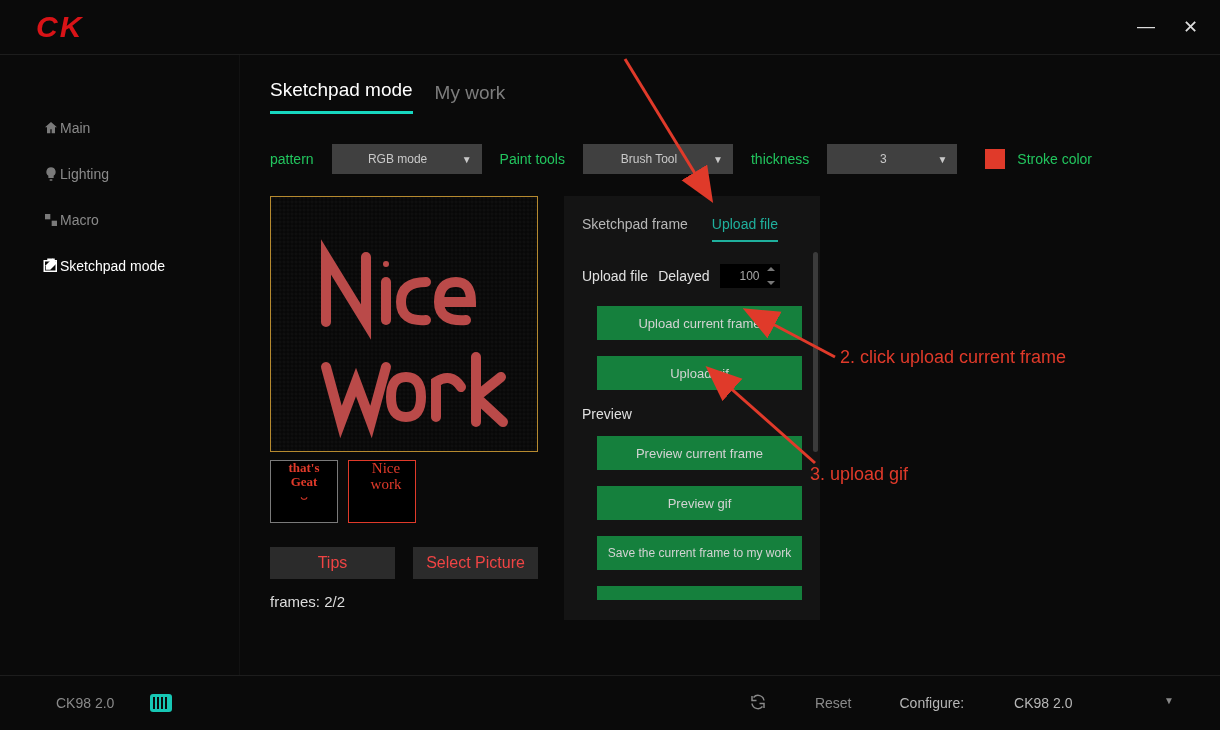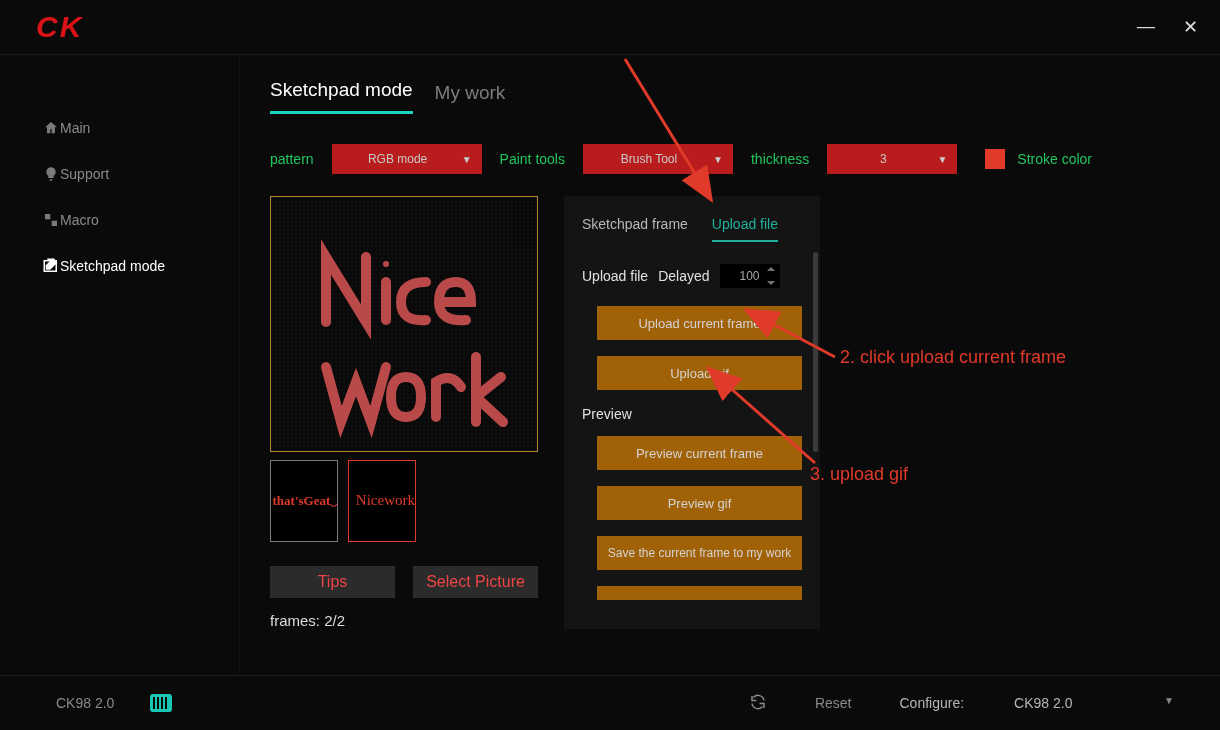--- a/index.html
+++ b/index.html
@@ -17,47 +17,47 @@
   .nav-item .icon{width:18px;height:18px;display:inline-flex;align-items:center;justify-content:center;color:#7a7a7a;font-size:16px}
   .nav-item.active .icon{color:#fff}
   
   .content{flex:1;padding:24px 0 0 30px;position:relative}
   .tabs{display:flex;gap:22px;align-items:flex-end;margin-bottom:30px}
   .tab{font-size:19px;color:#7d7d7d;padding-bottom:10px;cursor:pointer}
   .tab.active{color:#fff;border-bottom:3px solid #17d7c0}
   
   .row{display:flex;align-items:center;gap:18px;margin-bottom:22px;color:#dedede}
   .lbl{font-size:14px;color:#22c55e}
-  .select{background:#b91c1c;height:30px;min-width:150px;display:flex;align-items:center;justify-content:center;position:relative;font-size:12px;color:#c9c9c9;padding:0 28px 0 10px;cursor:pointer}
+  .select{background:#404040;height:30px;min-width:150px;display:flex;align-items:center;justify-content:center;position:relative;font-size:12px;color:#c9c9c9;padding:0 28px 0 10px;cursor:pointer}
   .select .caret{position:absolute;right:10px;top:50%;transform:translateY(-50%);font-size:10px}
   .swatch{width:20px;height:20px;background:#e03a2a;display:inline-block;margin-right:12px}
   
   .work{display:flex;gap:26px}
   .canvas-col{width:268px}
   .canvas{width:268px;height:256px;background:repeating-linear-gradient(0deg,#3d3d3d 0 2px,#2c2c2c 2px 4px),repeating-linear-gradient(90deg,#3d3d3d 0 2px,#2c2c2c 2px 4px);border:1px solid #b68a2f;position:relative;overflow:hidden;background-blend-mode:multiply}
   .thumbs{display:flex;gap:10px;margin-top:8px}
-  .thumb{width:68px;height:82px;background:#000;border:1px solid #7a7a7a;display:flex;align-items:center;justify-content:flex-end;font-family:"Comic Sans MS",cursive;line-height:1.05;cursor:pointer}
+  .thumb{width:68px;height:63px;background:#000;border:1px solid #7a7a7a;display:flex;align-items:center;justify-content:flex-start;flex-direction:column;font-family:"Comic Sans MS",cursive;line-height:1.05;cursor:pointer}
   .thumb.active{border-color:#e03a2a}
   .thumb.t1{color:#e03a2a;font-size:13px;font-weight:600;}
   .thumb.t2{color:#e03a2a;font-size:15px;padding-left:8px;}
   .btns-under{display:flex;gap:18px;margin-top:24px}
   .btn{background:#2b2b2b;color:#ef4444;display:flex;align-items:center;justify-content:center;height:32px;cursor:pointer;font-size:16px}
   .btn.small{width:130px}
   .frames-label{margin-top:14px;color:#dcdcdc;font-size:15px}
   
   .panel{width:256px;background:#141414;padding:20px 4px 20px 18px;position:relative}
   .scroll-indicator{position:absolute;right:2px;top:56px;width:5px;height:200px;background:#3b3b3b;border-radius:3px}
   .panel-tabs{display:flex;gap:24px;margin-bottom:22px}
   .ptab{font-size:14px;color:#b7b7b7;padding-bottom:8px;cursor:pointer}
   .ptab.active{color:#1fb09d;border-bottom:2px solid #1fb09d}
   .inline{display:flex;align-items:center;gap:10px;margin-bottom:18px;color:#e0e0e0}
   .spin{background:#000000;width:60px;height:24px;display:flex;align-items:center;justify-content:center;color:#a7a7a7;position:relative;font-size:12px}
   .spin::after{content:'';position:absolute;right:5px;top:3px;width:0;height:0;border-left:4px solid transparent;border-right:4px solid transparent;border-bottom:4px solid #777}
   .spin::before{content:'';position:absolute;right:5px;bottom:3px;width:0;height:0;border-left:4px solid transparent;border-right:4px solid transparent;border-top:4px solid #777}
-  .pbtn{background:#a16207;color:#d3d3d3;height:34px;display:flex;align-items:center;justify-content:center;margin:0 14px 16px 15px;cursor:pointer;font-size:13px}
+  .pbtn{background:#15803d;color:#d3d3d3;height:34px;display:flex;align-items:center;justify-content:center;margin:0 14px 16px 15px;cursor:pointer;font-size:13px}
   .psection{color:#e0e0e0;margin:6px 0 14px 0;font-size:14px}
   
   .bottombar{height:55px;border-top:1px solid #1d1d1d;display:flex;align-items:center;justify-content:space-between;padding:0 46px 0 56px;color:#8a8a8a;font-size:14px}
   .bottom-left{display:flex;align-items:center;gap:36px}
   .bottom-right{display:flex;align-items:center;gap:48px}
   .kb-icon{width:22px;height:18px;background:#17c7b4;border-radius:3px;position:relative}
   .kb-icon::before{content:'';position:absolute;left:3px;right:3px;top:3px;bottom:3px;background:repeating-linear-gradient(90deg,#0a0a0a 0 2px,transparent 2px 4px)}
   .cfg-select{display:flex;gap:50px;color:#b7b7b7}
   .cfg-select .val{min-width:100px}
   .cfg-select .car{font-size:10px;color:#888}
@@ -86,21 +86,21 @@
           </svg>
       </span>
       <span>Main</span>
     </div>
     <div class="nav-item">
       <span class="icon">
         <svg width="16" height="16" viewBox="0 0 24 24" fill="currentColor">
             <path d="M12 2a7 7 0 00-4 12.7V18h8v-3.3A7 7 0 0012 2zM10 20h4v2h-4z"></path>
           </svg>
       </span>
-      <span>Support</span>
+      <span>Lighting</span>
     </div>
     <div class="nav-item">
       <span class="icon">
         <svg width="16" height="16" viewBox="0 0 24 24" fill="currentColor">
             <rect x="3" y="3" width="8" height="8"></rect>
             <rect x="13" y="13" width="8" height="8"></rect>
           </svg>
       </span>
       <span>Macro</span>
     </div>

